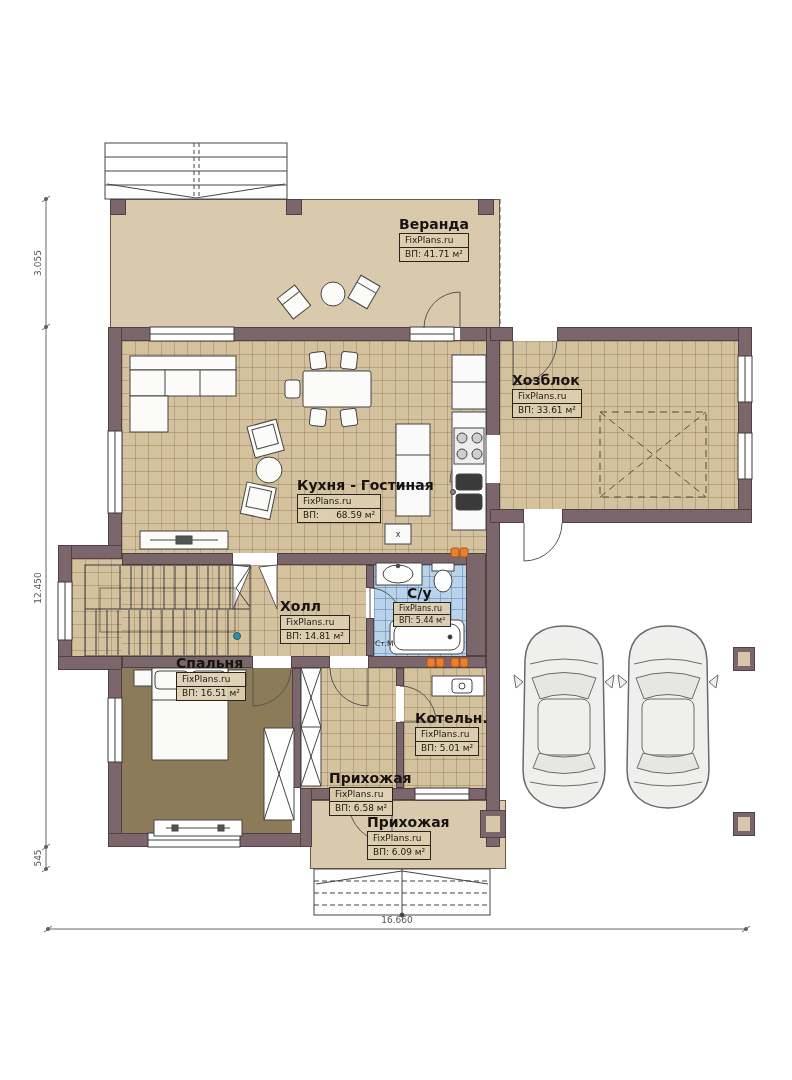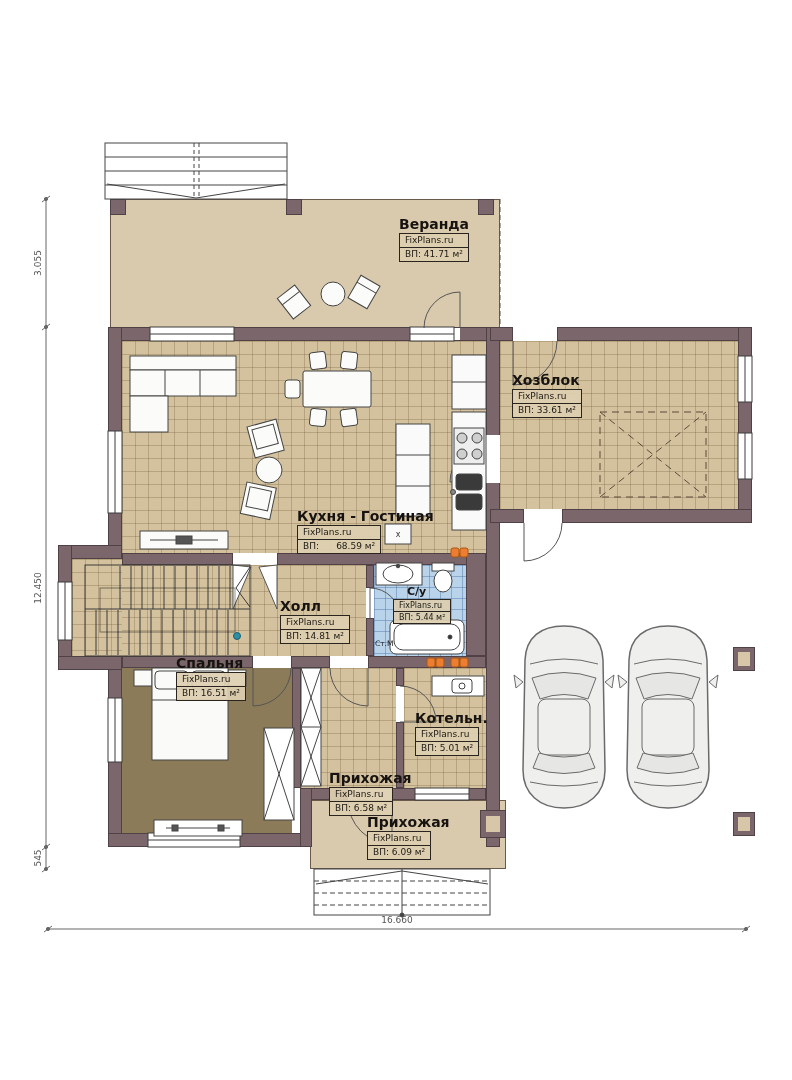--- a/index.html
+++ b/index.html
@@ -17,21 +17,21 @@
   .blue{background-color:#b9d3ea;
         background-image:linear-gradient(rgba(70,110,160,.42) 1px,transparent 1px),
                          linear-gradient(90deg,rgba(70,110,160,.42) 1px,transparent 1px);
         background-size:11px 11px}
   svg.layer{position:absolute;left:0;top:0;z-index:4}
   .room-label{position:absolute;z-index:5;color:#171310}
   .room-name{font-weight:bold;font-size:14px;margin-bottom:1px;white-space:pre}
   .room-box{border:1.5px solid #2a241f;background:rgba(221,207,176,.93);width:max-content}
   .room-box div{padding:0 5px;font-size:9px;line-height:13px;white-space:pre;color:#1d1913}
   .room-box .brand{border-bottom:1.5px solid #2a241f}
-  .small .room-name{font-size:11px}
+  .small .room-name{font-size:14px}
   .small .room-box div{font-size:8px;line-height:11px}
 </style>
 </head>
 <body>
 
 <div id="plan">
 
   <div class="floor plain" style="left:110px;top:199px;width:390px;height:131px"></div>
   <div class="floor tan" style="left:122px;top:341px;width:364px;height:212px"></div>
   <div class="floor tan" style="left:500px;top:341px;width:238px;height:168px"></div>
@@ -323,21 +323,21 @@
       <div>ВП: 41.71 м²</div>
     </div>
   </div>
   <div class="room-label" style="left:512px;top:372px">
     <div class="room-name">Хозблок</div>
     <div class="room-box">
       <div class="brand">FixPlans.ru</div>
       <div>ВП: 33.61 м²</div>
     </div>
   </div>
-  <div class="room-label" style="left:297px;top:508px">
+  <div class="room-label" style="left:297px;top:477px">
     <div class="room-name">Кухня - Гостиная</div>
     <div class="room-box">
       <div class="brand">FixPlans.ru</div>
       <div>ВП:      68.59 м²</div>
     </div>
   </div>
   <div class="room-label" style="left:280px;top:598px">
     <div class="room-name">Холл</div>
     <div class="room-box">
       <div class="brand">FixPlans.ru</div>

